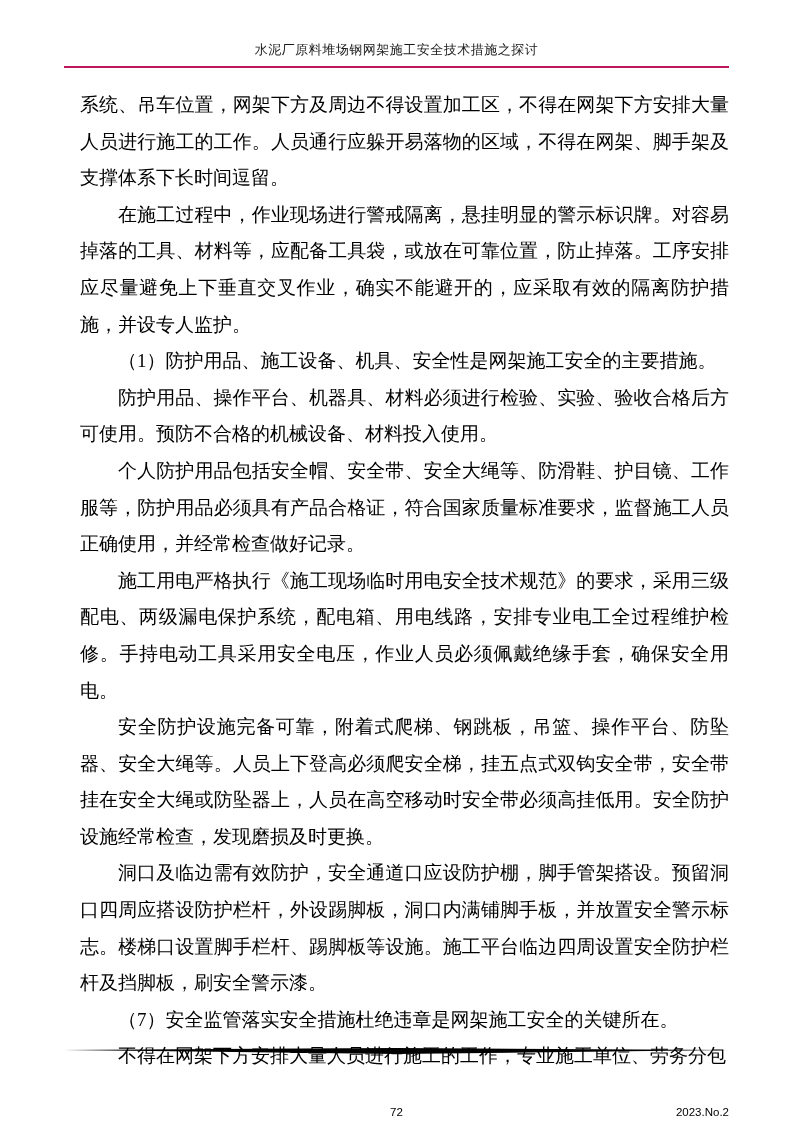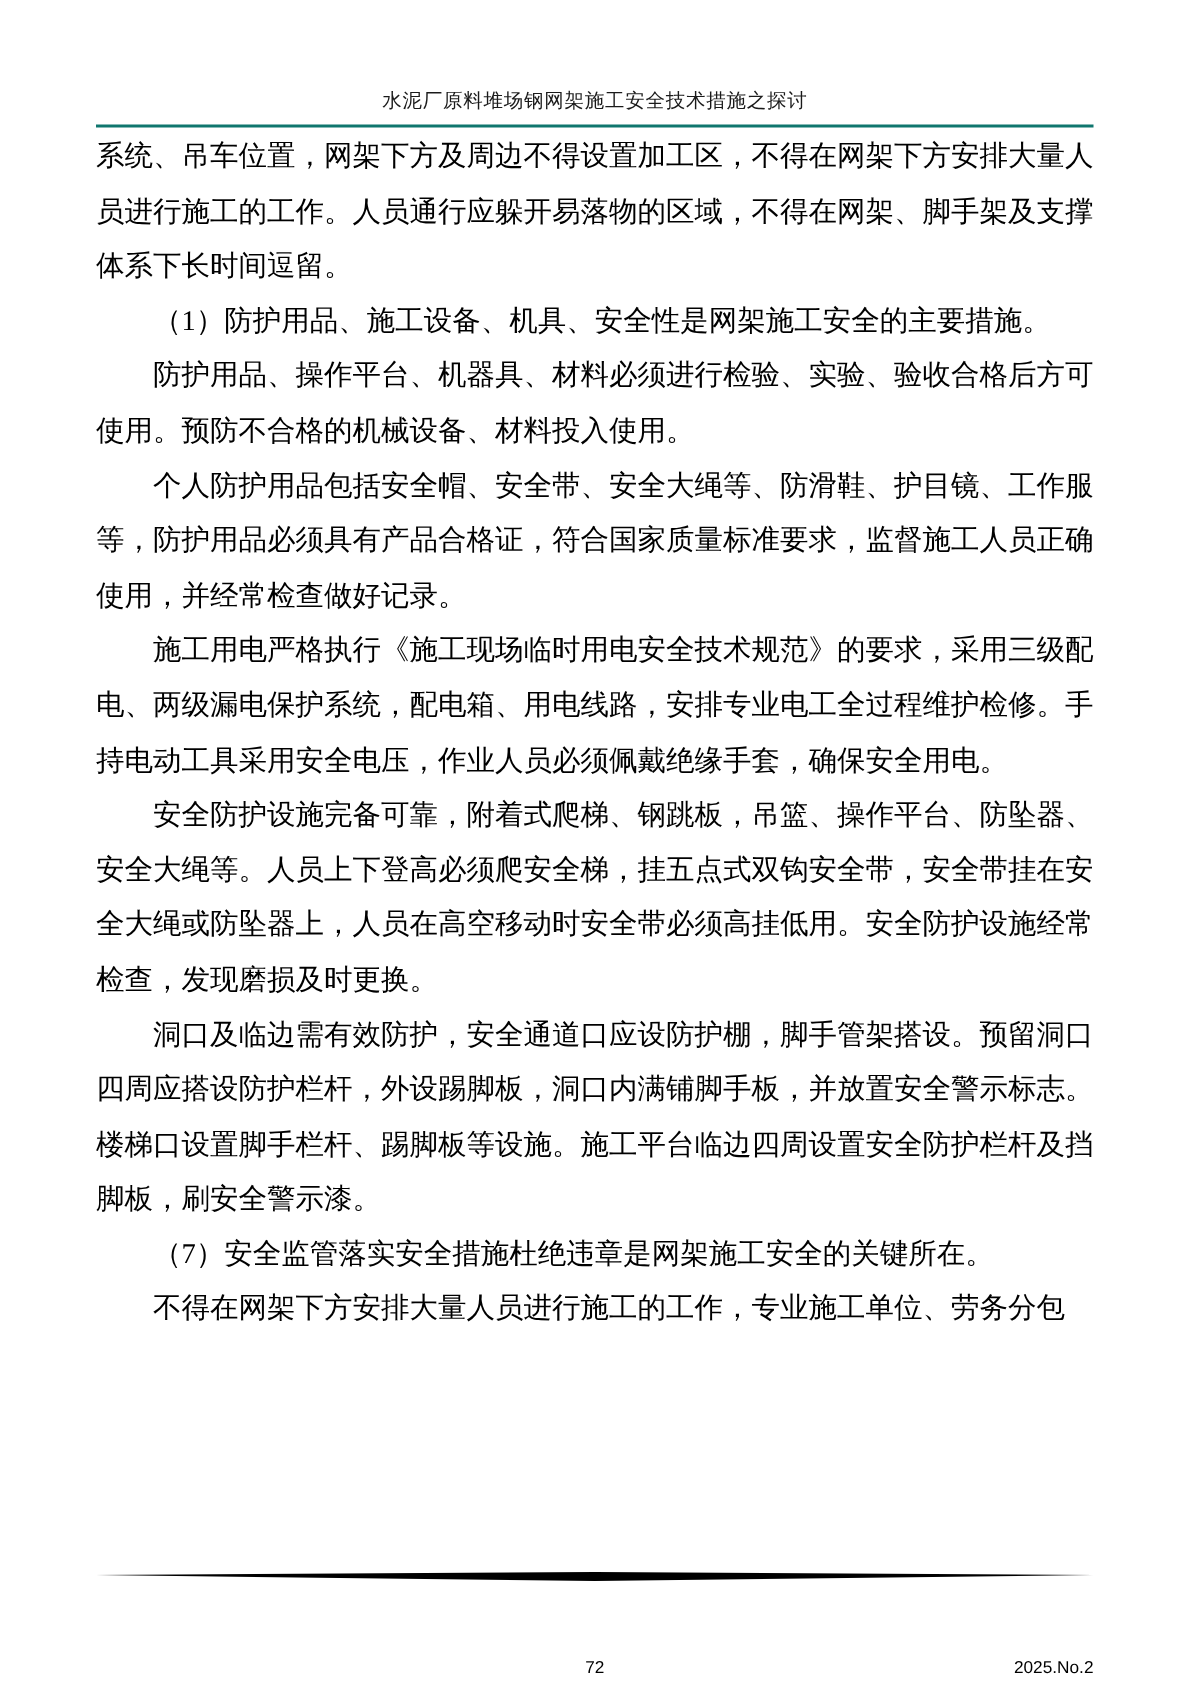--- a/index.html
+++ b/index.html
@@ -13,34 +13,34 @@
     height: 1122px;
     background: #ffffff;
     color: #000000;
     font-family: "Liberation Serif", "DejaVu Serif", serif;
     overflow: hidden;
   }
   .header {
     position: absolute;
     left: 64px;
     right: 64px;
-    top: 58px;
-    border-bottom: 2px solid #0f766e;
+    top: 41px;
+    border-bottom: 2px solid #be185d;
     padding-bottom: 7px;
   }
   .header-title {
     text-align: center;
     font-size: 13px;
     line-height: 18px;
     letter-spacing: 0.5px;
     color: #1a1a1a;
   }
   .content {
     position: absolute;
-    left: 64px;
+    left: 80px;
     right: 64px;
     top: 87px;
     font-size: 19px;
     line-height: 36.6px;
     text-align: justify;
     text-justify: inter-ideograph;
   }
   .content p {
     margin: 0;
     padding: 0;
@@ -83,32 +83,33 @@
 <body>
 
 <div class="page">
 
   <div class="header">
     <div class="header-title">水泥厂原料堆场钢网架施工安全技术措施之探讨</div>
   </div>
 
   <div class="content">
     <p>系统、吊车位置，网架下方及周边不得设置加工区，不得在网架下方安排大量人员进行施工的工作。人员通行应躲开易落物的区域，不得在网架、脚手架及支撑体系下长时间逗留。</p>
+    <p class="indent">在施工过程中，作业现场进行警戒隔离，悬挂明显的警示标识牌。对容易掉落的工具、材料等，应配备工具袋，或放在可靠位置，防止掉落。工序安排应尽量避免上下垂直交叉作业，确实不能避开的，应采取有效的隔离防护措施，并设专人监护。</p>
     <p class="indent">（1）防护用品、施工设备、机具、安全性是网架施工安全的主要措施。</p>
     <p class="indent">防护用品、操作平台、机器具、材料必须进行检验、实验、验收合格后方可使用。预防不合格的机械设备、材料投入使用。</p>
     <p class="indent">个人防护用品包括安全帽、安全带、安全大绳等、防滑鞋、护目镜、工作服等，防护用品必须具有产品合格证，符合国家质量标准要求，监督施工人员正确使用，并经常检查做好记录。</p>
     <p class="indent">施工用电严格执行《施工现场临时用电安全技术规范》的要求，采用三级配电、两级漏电保护系统，配电箱、用电线路，安排专业电工全过程维护检修。手持电动工具采用安全电压，作业人员必须佩戴绝缘手套，确保安全用电。</p>
     <p class="indent">安全防护设施完备可靠，附着式爬梯、钢跳板，吊篮、操作平台、防坠器、安全大绳等。人员上下登高必须爬安全梯，挂五点式双钩安全带，安全带挂在安全大绳或防坠器上，人员在高空移动时安全带必须高挂低用。安全防护设施经常检查，发现磨损及时更换。</p>
     <p class="indent">洞口及临边需有效防护，安全通道口应设防护棚，脚手管架搭设。预留洞口四周应搭设防护栏杆，外设踢脚板，洞口内满铺脚手板，并放置安全警示标志。楼梯口设置脚手栏杆、踢脚板等设施。施工平台临边四周设置安全防护栏杆及挡脚板，刷安全警示漆。</p>
     <p class="indent">（7）安全监管落实安全措施杜绝违章是网架施工安全的关键所在。</p>
     <p class="indent">不得在网架下方安排大量人员进行施工的工作，专业施工单位、劳务分包</p>
   </div>
 
   <svg class="footer-rule" viewBox="0 0 665 6" preserveAspectRatio="none" aria-hidden="true">
     <polygon points="0,2 332.5,0 665,2 332.5,6" fill="#000000"></polygon>
   </svg>
 
   <div class="footer-line">
     <span class="footer-page-number">72</span>
-    <span class="footer-issue">2025.No.2</span>
+    <span class="footer-issue">2023.No.2</span>
   </div>
 
 </div>
 
 </body></html>

